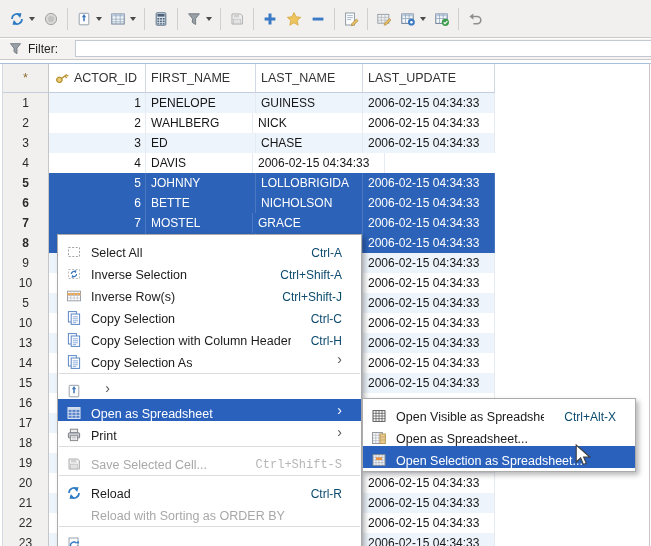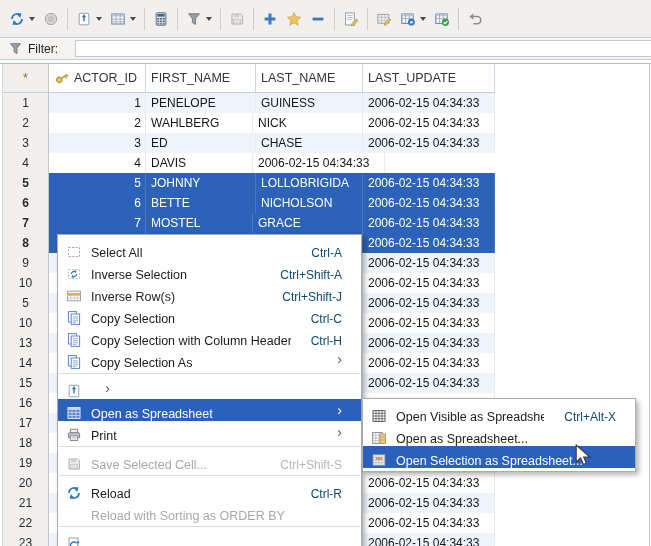--- a/index.html
+++ b/index.html
@@ -54,21 +54,21 @@
   #submenu{left:362px;top:398px;width:274px;z-index:11;}
   .menu-item{height:22px;display:flex;align-items:flex-end;padding:0 19px 0 8px;font-size:12.5px;color:#1c1c1c;}
   .mi-icon{width:16px;height:16px;margin-right:9px;flex:none;}
   .mi-icon svg{width:16px;height:16px;display:block;}
   .mi-label{flex:1;white-space:nowrap;overflow:hidden;}
   .mi-shortcut{margin-left:20px;font-size:12px;color:#0c4a6e;white-space:nowrap;}
   .mi-arrow{margin-left:10px;width:9px;color:#555;font-size:14px;line-height:22px;text-align:right;}
   .menu-item.hl{background:#2a61bd;color:#fff;}
   .menu-item.hl .mi-shortcut,.menu-item.hl .mi-arrow{color:#fff;}
   .menu-item.disabled{color:#a8a8a8;}
-  .menu-item.disabled .mi-shortcut{color:#b6b6b6;}
+  .menu-item.disabled .mi-shortcut{color:#b6b6b6;font-family:Liberation Mono, monospace;}
   .menu-sep{height:1px;background:#dcdcdc;margin:3px 1px;}
 
   #cursor{position:absolute;left:575px;top:444px;z-index:30;pointer-events:none;}
 </style>
 </head>
 <body>
 
 <div id="screen">
   <div class="toolbar" id="toolbar">
       <div class="tb-btn">

